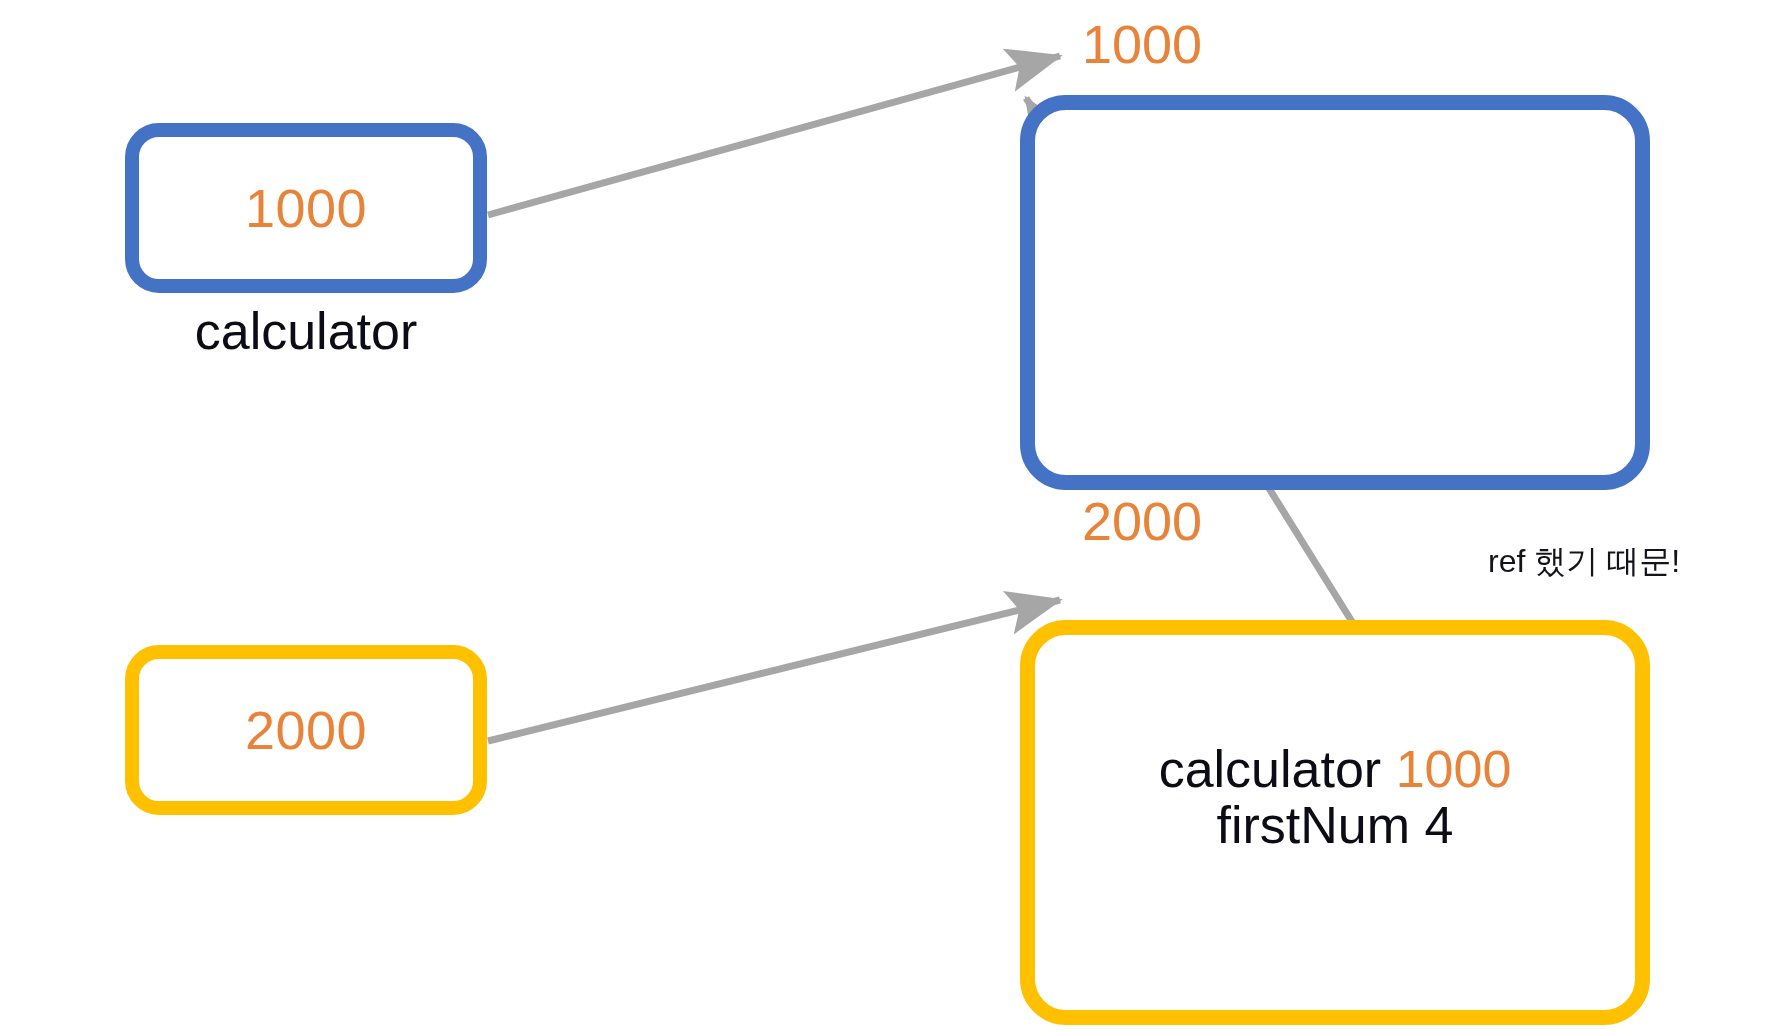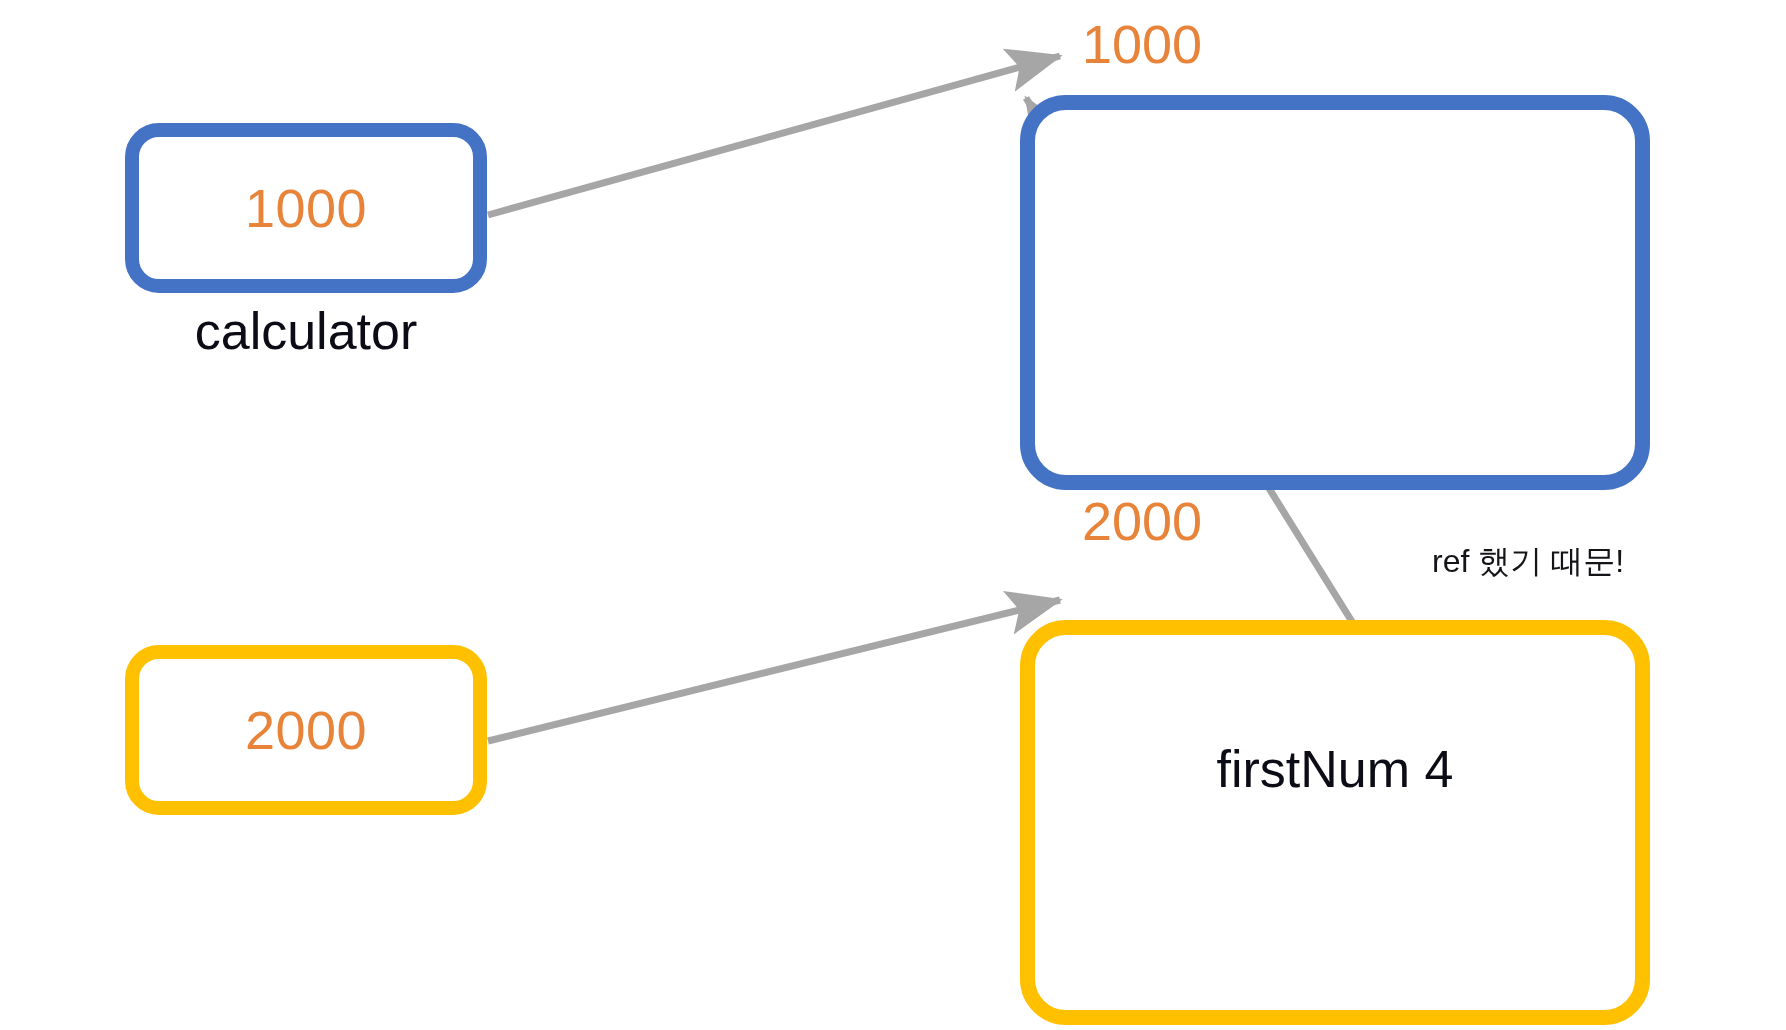--- a/index.html
+++ b/index.html
@@ -120,25 +120,29 @@
   </div>
   <div class="caption" style="left:125px; top:305px; width:362px;">calculator</div>
 
   <div class="box box-yellow ref-box" style="left:125px; top:645px;">
     <span class="ref-value">2000</span>
   </div>
 
   <div class="addr-label" style="left:1082px; top:17px;">1000</div>
   <div class="box box-blue obj-box obj-box-blue" style="left:1020px; top:95px;"></div>
 
-  <div class="note" style="left:1432px; top:545px;">ref 했기 때문!</div>
+  <div class="note" style="left:1488px; top:545px;">ref 했기 때문!</div>
 
   <div class="addr-label" style="left:1082px; top:494px;">2000</div>
   <div class="box box-yellow obj-box obj-box-yellow" style="left:1020px; top:620px;"></div>
 
   <div class="obj-content" style="left:1020px; top:742px; width:630px;">
+    <div>
+      <span>calculator</span>
+      <span class="num">1000</span>
+    </div>
     <div>
       <span>firstNum</span>
       <span>4</span>
     </div>
   </div>
 
 </div>
 
 </body></html>

